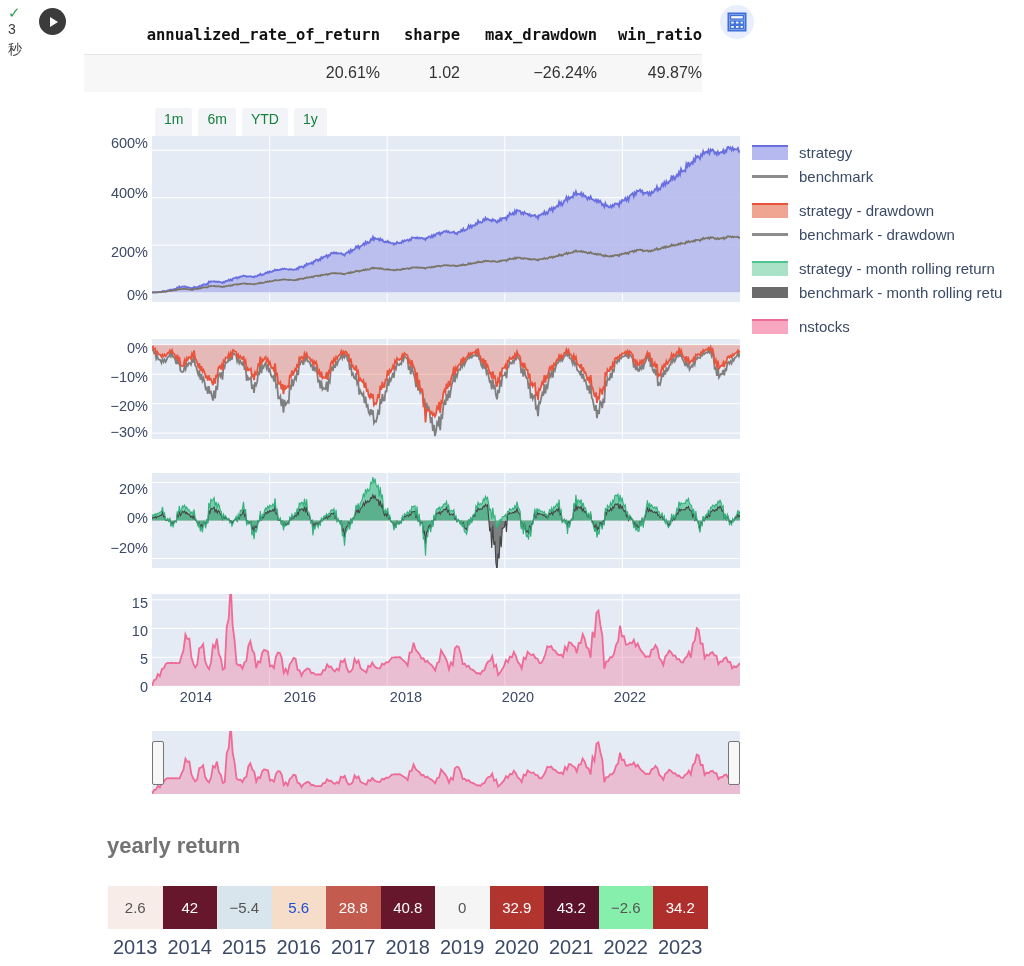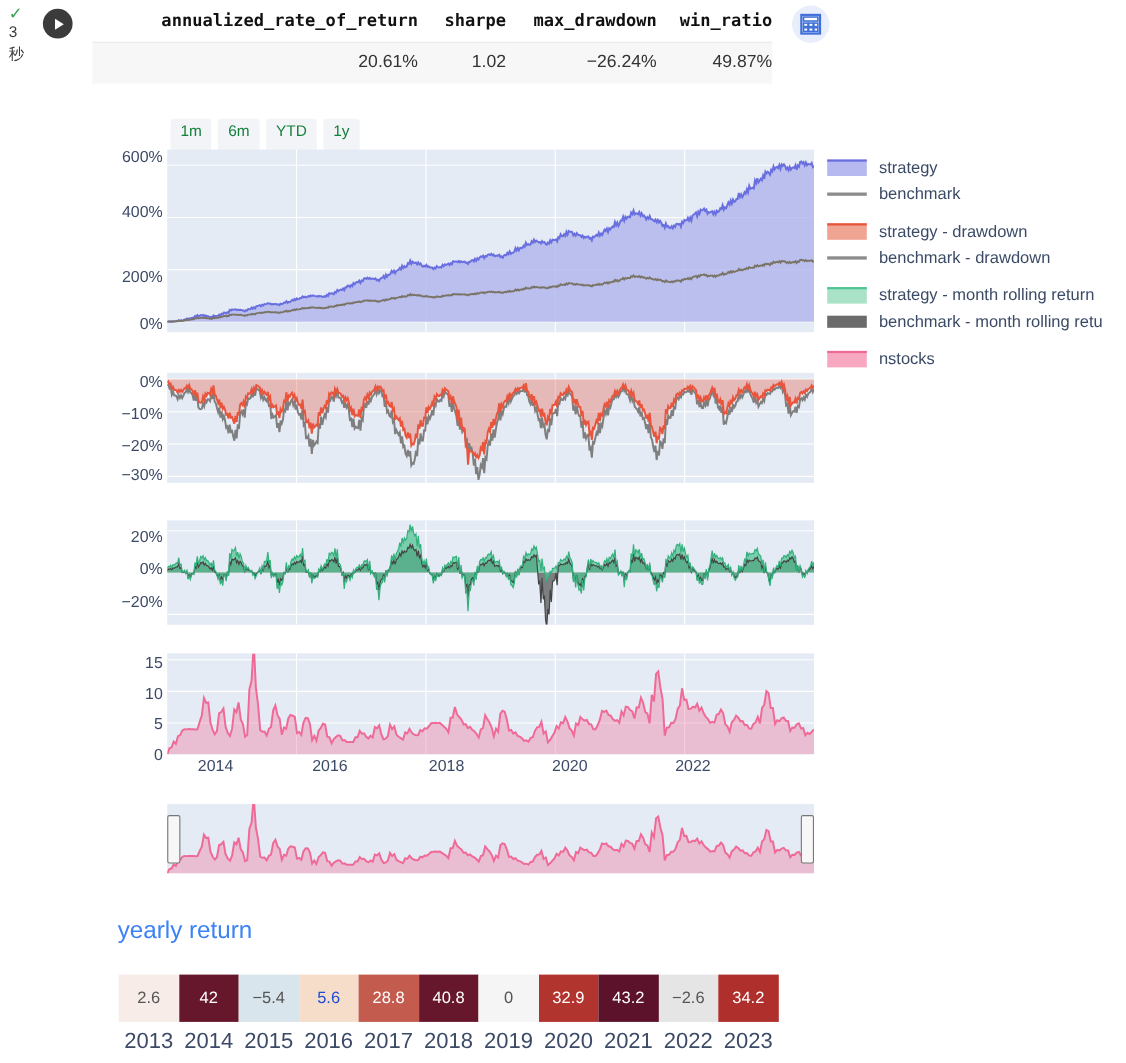--- a/index.html
+++ b/index.html
@@ -51,20 +51,21 @@
   }
 
   
   .metrics { position: absolute; left: 84px; top: 10px; width: 618px; }
   .metrics-head {
     display: flex; justify-content: flex-end;
     font-family: "DejaVu Sans Mono", "Liberation Mono", monospace;
     font-weight: bold; font-size: 15.5px; color: #111111;
     padding-bottom: 10px;
     border-bottom: 1px solid #e6e6e6;
+    margin-top: 16px;
   }
   .metrics-head .th { text-align: right; padding-right: 0; }
   .th-arr { width: 296px; }
   .th-sharpe { width: 80px; }
   .th-mdd { width: 137px; }
   .th-win { width: 105px; }
   .metrics-row {
     display: flex; justify-content: flex-end;
     background: #f7f7f7;
     font-size: 16px; color: #333333;
@@ -120,21 +121,21 @@
   .slider { position: absolute; left: 152px; top: 731px; width: 588px; height: 63px; background: #e5ebf5; }
   .sl-handle {
     position: absolute; top: 10px; width: 10px; height: 42px;
     background: #f7f7f7; border: 1px solid #777777; border-radius: 2px;
     cursor: ew-resize;
   }
 
   
   .yr-title {
     position: absolute; left: 107px; top: 833px;
-    font-size: 22px; color: #3b82f6; line-height: 1.2;
+    font-size: 22px; color: #737373; line-height: 1.2; font-weight: bold;
   }
   .yr-wrap { position: absolute; left: 108px; top: 866px; display: flex; }
   .yr-col { width: 54.5px; margin-top: 20px; }
   .yr-cell {
     height: 43px; display: flex; align-items: center; justify-content: center;
     font-size: 15px;
   }
   .yr-year {
     text-align: center; font-size: 20px; color: #3b4a66;
     padding-top: 8px; line-height: 1;
@@ -359,21 +360,21 @@
       </div>
       <div class="yr-col">
         <div class="yr-cell" style="background: rgb(178, 52, 47); color: rgb(255, 255, 255);">32.9</div>
         <div class="yr-year">2020</div>
       </div>
       <div class="yr-col">
         <div class="yr-cell" style="background: rgb(92, 18, 42); color: rgb(255, 255, 255);">43.2</div>
         <div class="yr-year">2021</div>
       </div>
       <div class="yr-col">
-        <div class="yr-cell" style="background: #e5e5e5; color: rgb(85, 85, 85);">−2.6</div>
+        <div class="yr-cell" style="background: #86efac; color: rgb(85, 85, 85);">−2.6</div>
         <div class="yr-year">2022</div>
       </div>
       <div class="yr-col">
         <div class="yr-cell" style="background: rgb(174, 47, 44); color: rgb(255, 255, 255);">34.2</div>
         <div class="yr-year">2023</div>
       </div>
     </div>
 
 </div>
 

